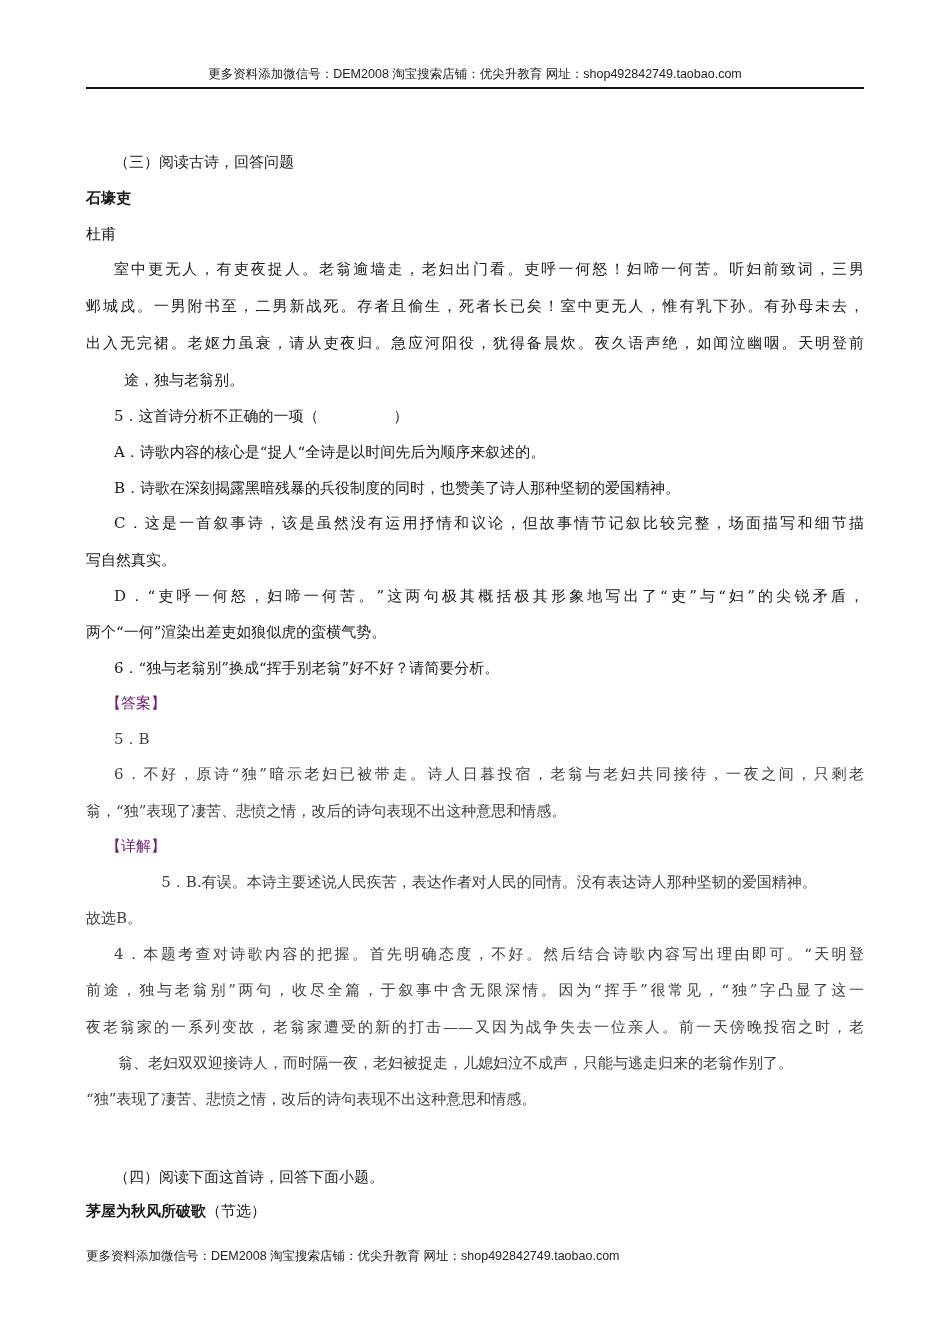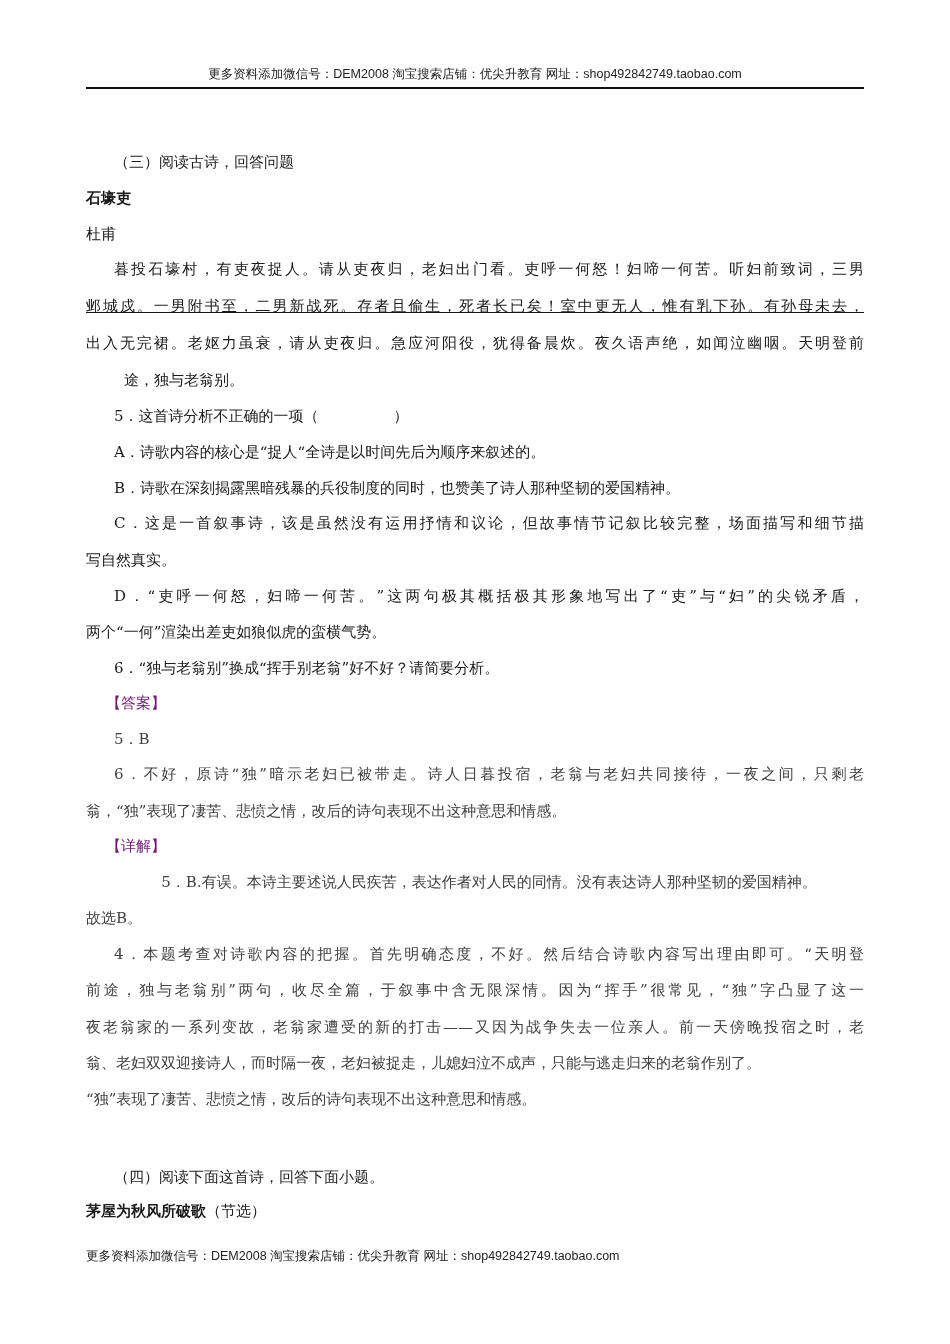--- a/index.html
+++ b/index.html
@@ -21,22 +21,22 @@
 </head>
 <body>
 
 <div class="header">更多资料添加微信号：DEM2008 淘宝搜索店铺：优尖升教育 网址：shop492842749.taobao.com</div>
 <div class="header-rule"></div>
 
 <div class="line indent" style="top:152px;">（三）阅读古诗，回答问题</div>
 <div class="line center title" style="top:188px;">石壕吏</div>
 <div class="line center" style="top:224px;">杜甫</div>
 
-<div class="line indent just" style="top:259px;">暮投石壕村，有吏夜捉人。请从吏夜归，老妇出门看。吏呼一何怒！妇啼一何苦。听妇前致词，三男</div>
-<div class="line just" style="top:296px;text-decoration:underline;">邺城戍。一男附书至，二男新战死。存者且偷生，死者长已矣！室中更无人，惟有乳下孙。有孙母未去，</div>
+<div class="line indent just" style="top:259px;">室中更无人，有吏夜捉人。老翁逾墙走，老妇出门看。吏呼一何怒！妇啼一何苦。听妇前致词，三男</div>
+<div class="line just" style="top:296px;">邺城戍。一男附书至，二男新战死。存者且偷生，死者长已矣！室中更无人，惟有乳下孙。有孙母未去，</div>
 <div class="line just" style="top:333px;">出入无完裙。老妪力虽衰，请从吏夜归。急应河阳役，犹得备晨炊。夜久语声绝，如闻泣幽咽。天明登前</div>
 <div class="line" style="top:370px;margin-left:38px;">途，独与老翁别。</div>
 
 <div class="line indent" style="top:406px;">5．这首诗分析不正确的一项（　　　　　）</div>
 <div class="line indent" style="top:442px;">A．诗歌内容的核心是“捉人“全诗是以时间先后为顺序来叙述的。</div>
 <div class="line indent" style="top:478px;">B．诗歌在深刻揭露黑暗残暴的兵役制度的同时，也赞美了诗人那种坚韧的爱国精神。</div>
 <div class="line indent just" style="top:513px;">C．这是一首叙事诗，该是虽然没有运用抒情和议论，但故事情节记叙比较完整，场面描写和细节描</div>
 <div class="line" style="top:550px;">写自然真实。</div>
 <div class="line indent just" style="top:586px;">D．“吏呼一何怒，妇啼一何苦。”这两句极其概括极其形象地写出了“吏”与“妇”的尖锐矛盾，</div>
 <div class="line" style="top:622px;">两个“一何”渲染出差吏如狼似虎的蛮横气势。</div>
@@ -48,21 +48,21 @@
 <div class="line indent red just" style="top:764px;">6．不好，原诗“独”暗示老妇已被带走。诗人日暮投宿，老翁与老妇共同接待，一夜之间，只剩老</div>
 <div class="line red" style="top:801px;">翁，“独”表现了凄苦、悲愤之情，改后的诗句表现不出这种意思和情感。</div>
 
 <div class="line indent bracket" style="top:836px; left:106px;">【详解】</div>
 <div class="line indent red" style="top:872px;text-align:center;">5．B.有误。本诗主要述说人民疾苦，表达作者对人民的同情。没有表达诗人那种坚韧的爱国精神。</div>
 <div class="line red" style="top:908px;">故选B。</div>
 
 <div class="line indent red just" style="top:944px;">4．本题考查对诗歌内容的把握。首先明确态度，不好。然后结合诗歌内容写出理由即可。“天明登</div>
 <div class="line red just" style="top:980px;">前途，独与老翁别”两句，收尽全篇，于叙事中含无限深情。因为“挥手”很常见，“独”字凸显了这一</div>
 <div class="line red just" style="top:1017px;">夜老翁家的一系列变故，老翁家遭受的新的打击——又因为战争失去一位亲人。前一天傍晚投宿之时，老</div>
-<div class="line red" style="top:1053px;">翁、老妇双双迎接诗人，而时隔一夜，老妇被捉走，儿媳妇泣不成声，只能与逃走归来的老翁作别了。</div>
+<div class="line red" style="top:1053px;margin-left:32px;">翁、老妇双双迎接诗人，而时隔一夜，老妇被捉走，儿媳妇泣不成声，只能与逃走归来的老翁作别了。</div>
 <div class="line red" style="top:1089px;">“独”表现了凄苦、悲愤之情，改后的诗句表现不出这种意思和情感。</div>
 
 <div class="line indent" style="top:1167px;">（四）阅读下面这首诗，回答下面小题。</div>
 <div class="line center" style="top:1201px;">
   <span class="title">茅屋为秋风所破歌</span><span>（节选）</span>
 </div>
 
 <div class="footer">更多资料添加微信号：DEM2008 淘宝搜索店铺：优尖升教育 网址：shop492842749.taobao.com</div>
 
 </body></html>

